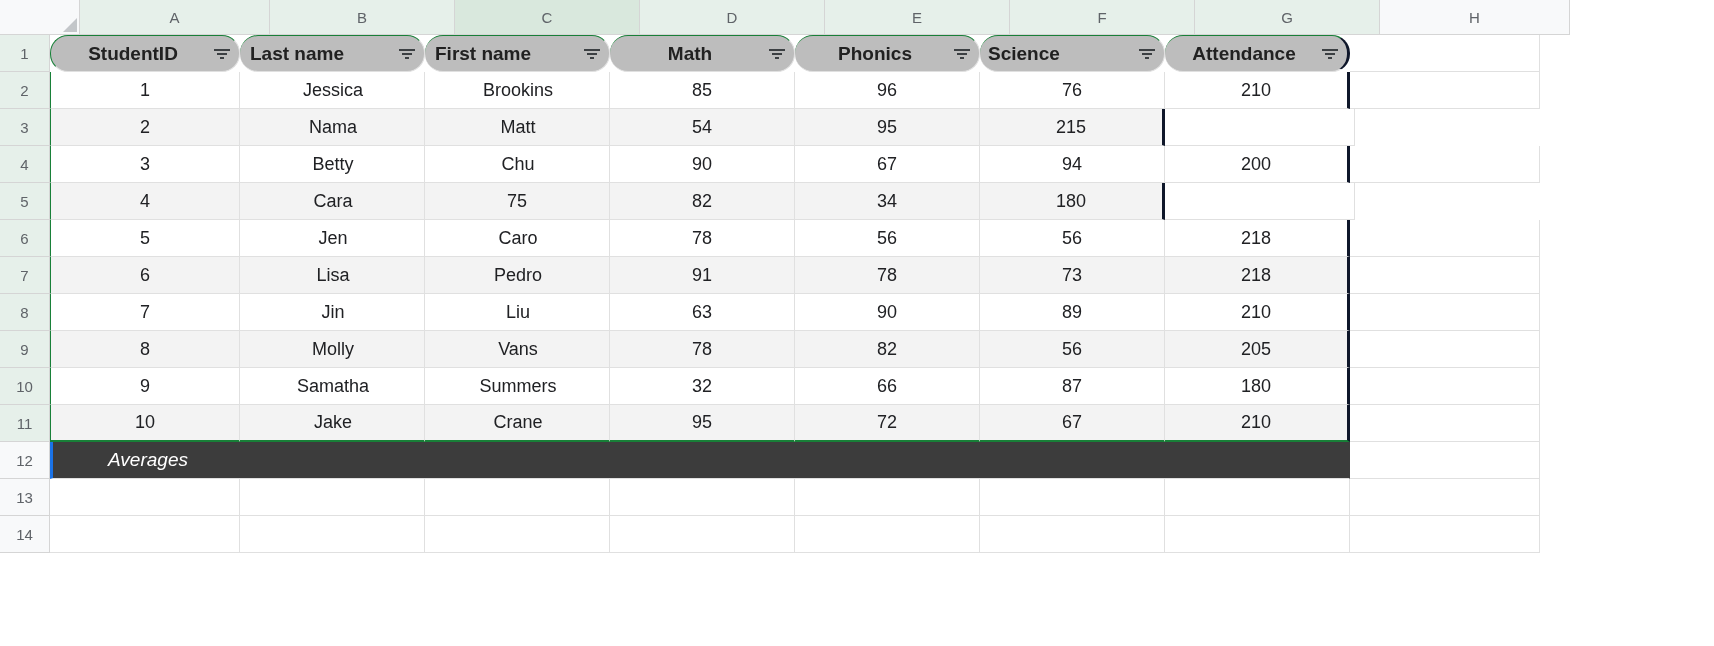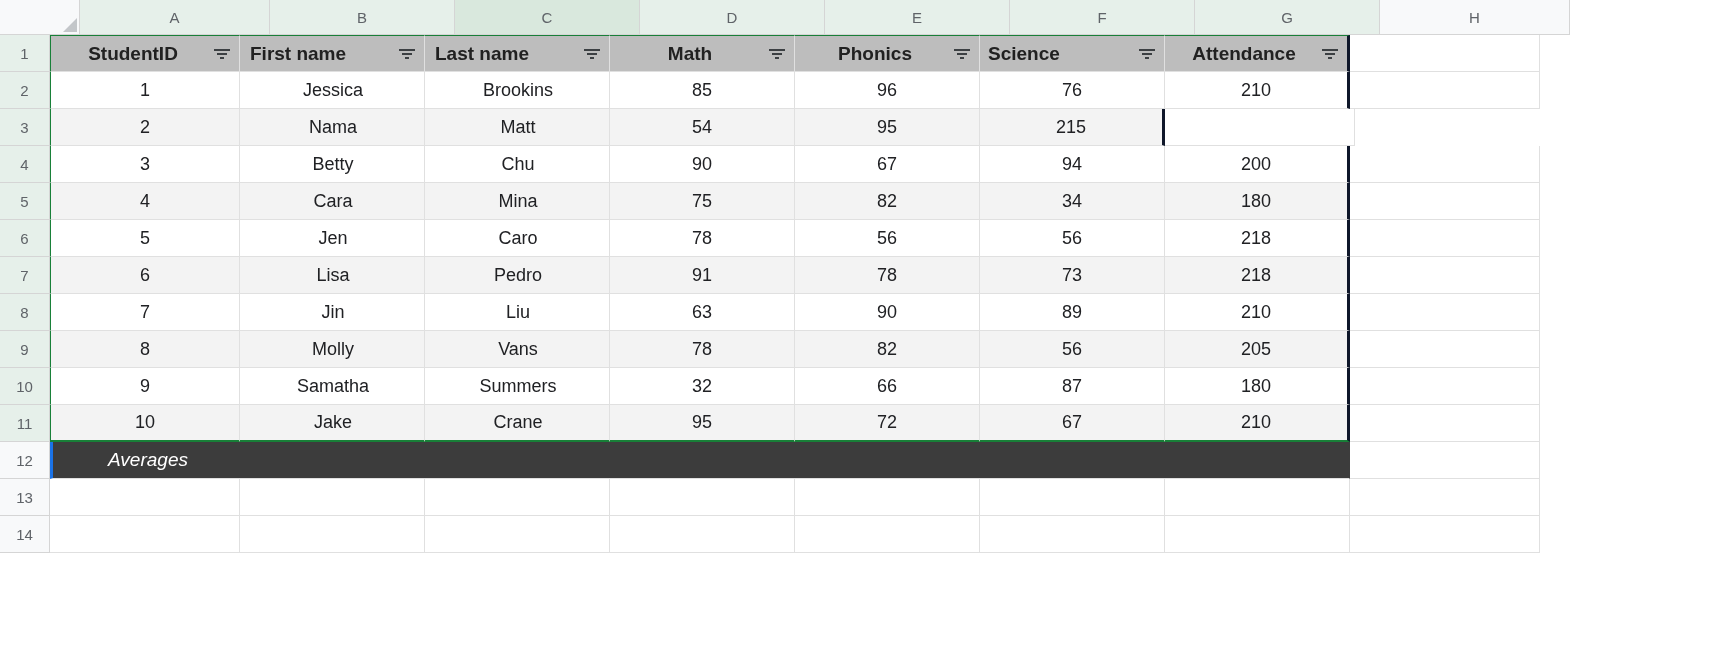--- a/index.html
+++ b/index.html
@@ -94,21 +94,21 @@
     }
     .averages-cell {
       height: 100%;
       display: flex;
       align-items: center;
     }
     .averages-firstcell { width: 190px; justify-content: center; }
     .averages-rest { flex: 1; }
 
     
-    .range-top { border-top: 1px solid #188038; }
+    .range-top { border-top: 1px solid #188038; border-radius: 18px; }
     .range-left { border-left: 1px solid #188038; }
     .range-right { border-right: 3px solid #0f172a; }
     .range-bottom { border-bottom: 2px solid #188038; }
 
     
     .row12-indicator {
       border-left: 3px solid #1a73e8;
     }
   </style>
 </head>
@@ -134,30 +134,30 @@
     <div class="cell rowhdr hl">1</div>
 
     <div class="cell c-A data-header center range-top range-left">
       <span class="label" style="text-align:center">StudentID</span>
       <span class="filter-icon">
           <span class="bar b1"></span>
           <span class="bar b2"></span>
           <span class="bar b3"></span>
         </span>
     </div>
+    <div class="cell c-C data-header left range-top">
+      <span class="label">Last name</span>
+      <span class="filter-icon">
+          <span class="bar b1"></span>
+          <span class="bar b2"></span>
+          <span class="bar b3"></span>
+        </span>
+    </div>
     <div class="cell c-B data-header left range-top">
       <span class="label">First name</span>
-      <span class="filter-icon">
-          <span class="bar b1"></span>
-          <span class="bar b2"></span>
-          <span class="bar b3"></span>
-        </span>
-    </div>
-    <div class="cell c-C data-header left range-top">
-      <span class="label">Last name</span>
       <span class="filter-icon">
           <span class="bar b1"></span>
           <span class="bar b2"></span>
           <span class="bar b3"></span>
         </span>
     </div>
     <div class="cell c-D data-header center range-top">
       <span class="label" style="text-align:center">Math</span>
       <span class="filter-icon">
           <span class="bar b1"></span>
@@ -265,23 +265,20 @@
         </div>
         <div class="cell c-H"></div>
       </div>
       <div class="row">
         <div class="cell rowhdr hl">5</div>
         <div class="cell c-A data-cell center banded range-left">
           <span>4</span>
         </div>
         <div class="cell c-B data-cell left banded">
           <span>Cara</span>
-        </div>
-        <div class="cell c-C data-cell left banded">
-          <span>Mina</span>
         </div>
         <div class="cell c-D data-cell center banded">
           <span>75</span>
         </div>
         <div class="cell c-E data-cell center banded">
           <span>82</span>
         </div>
         <div class="cell c-F data-cell center banded">
           <span>34</span>
         </div>

